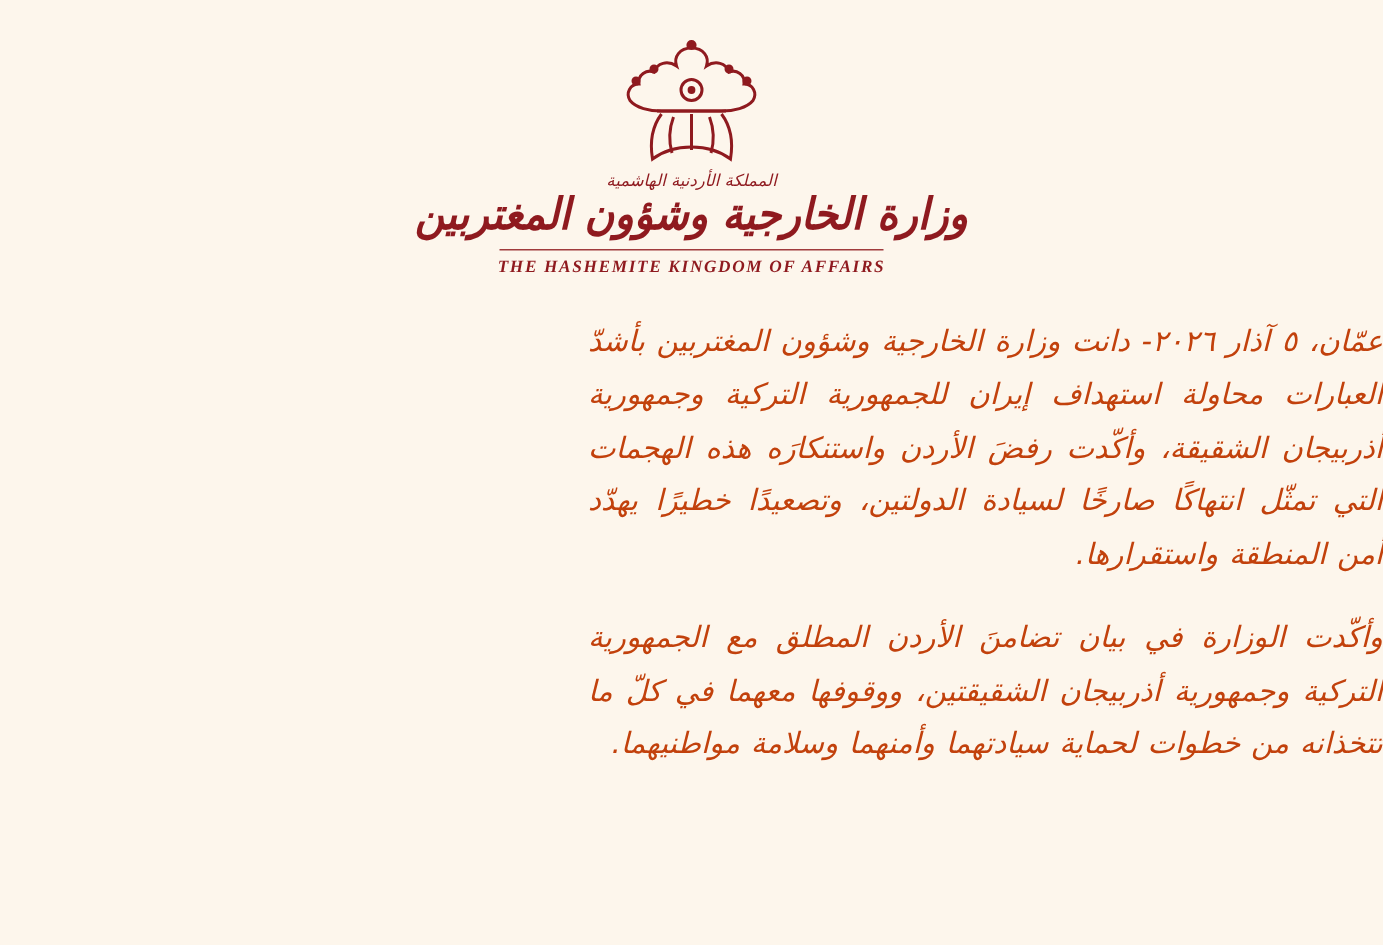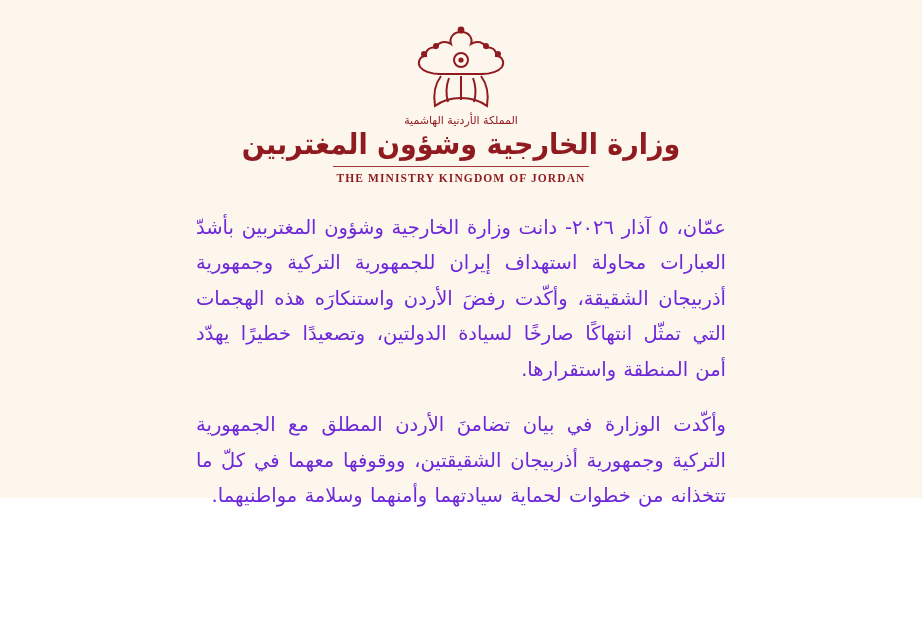--- a/index.html
+++ b/index.html
@@ -9,26 +9,26 @@
   body {
     width: 922px;
     height: 630px;
     background: #ffffff;
     font-family: "DejaVu Sans", sans-serif;
     overflow: hidden;
   }
   .page {
     position: relative;
     width: 922px;
-    height: 498px;
+    height: 630px;
     background: #fdf6ec;
     box-sizing: border-box;
     display: flex;
     flex-direction: column;
-    align-items: center;
+    font-style: italic;
   }
   
   .crest-block {
     margin-top: 26px;
     display: flex;
     flex-direction: column;
     align-items: center;
     width: 100%;
   }
   .crest {
@@ -84,21 +84,21 @@
     width: 530px;
     margin-top: 26px;
     direction: rtl;
     text-align: justify;
     text-align-last: right;
   }
   .para {
     font-family: "DejaVu Sans", sans-serif;
     font-size: 19.5px;
     line-height: 1.82;
-    color: #6d28d9;
+    color: #c2410c;
     margin: 0 0 20px 0;
     text-align: justify;
     text-align-last: right;
     word-spacing: 1px;
   }
   .para:last-child { margin-bottom: 0; }
 </style>
 </head>
 <body>
 
@@ -132,21 +132,21 @@
         </g>
       </svg>
     </div>
 
     <div class="ministry-ar-small">المملكة الأردنية الهاشمية</div>
 
     <div class="ministry-ar">وزارة الخارجية وشؤون المغتربين</div>
 
     <div class="rule"></div>
 
-    <div class="ministry-en-1">THE MINISTRY KINGDOM OF JORDAN</div>
+    <div class="ministry-en-1">THE HASHEMITE KINGDOM OF AFFAIRS</div>
 
   </div>
 
   <div class="body-wrap">
     <p class="para">عمّان، ٥ آذار ٢٠٢٦- دانت وزارة الخارجية وشؤون المغتربين بأشدّ العبارات محاولة استهداف إيران للجمهورية التركية وجمهورية أذربيجان الشقيقة، وأكّدت رفضَ الأردن واستنكارَه هذه الهجمات التي تمثّل انتهاكًا صارخًا لسيادة الدولتين، وتصعيدًا خطيرًا يهدّد أمن المنطقة واستقرارها.</p>
     <p class="para">وأكّدت الوزارة في بيان تضامنَ الأردن المطلق مع الجمهورية التركية وجمهورية أذربيجان الشقيقتين، ووقوفها معهما في كلّ ما تتخذانه من خطوات لحماية سيادتهما وأمنهما وسلامة مواطنيهما.</p>
   </div>
 
 </div>
 

